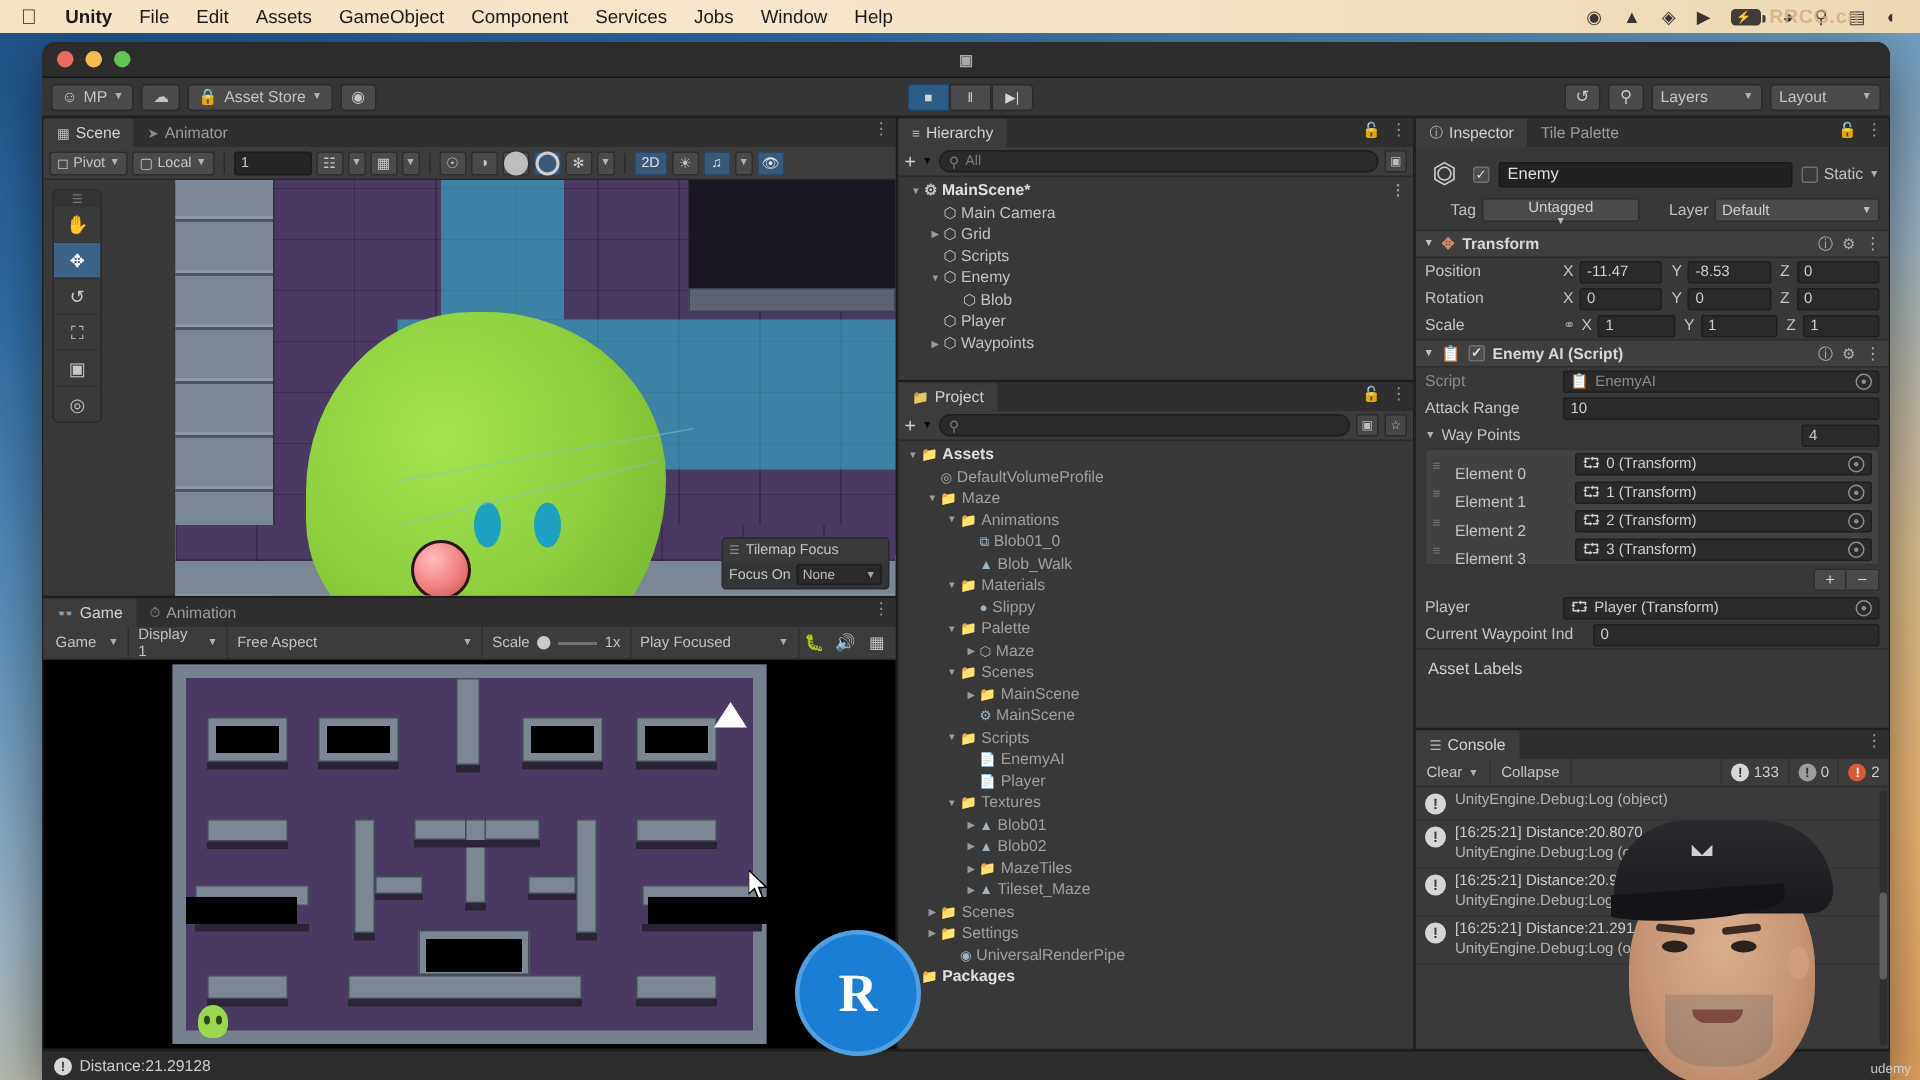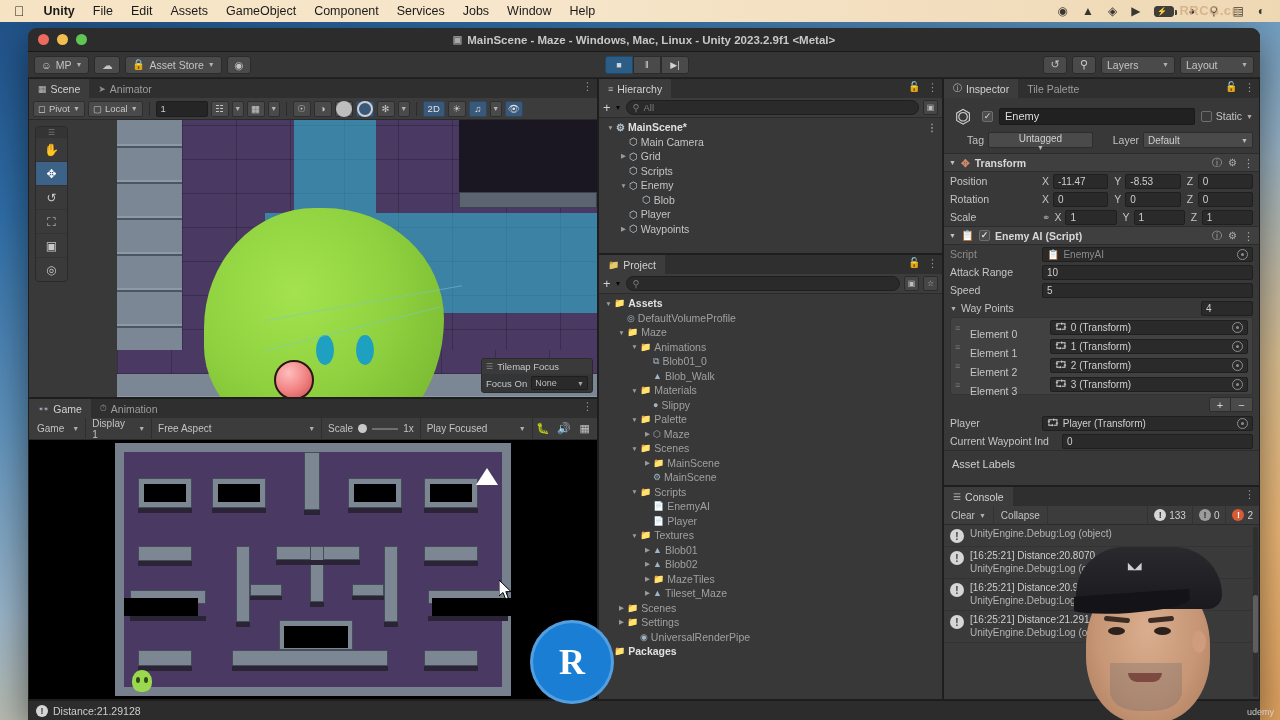--- a/index.html
+++ b/index.html
@@ -352,21 +352,20 @@
   <div class="unity">
 
     <div class="titlebar">
       <div class="traffic">
         <div class="dot r"></div>
         <div class="dot y"></div>
         <div class="dot g"></div>
       </div>
       <div class="title">
         <span class="ticon">▣</span>
-        <span>MainScene - Maze - Windows, Mac, Linux - Unity 2023.2.9f1 &lt;Metal&gt;</span>
       </div>
     </div>
 
     <div class="toolbar">
       <div class="tbtn">
         <span>☺</span>
         <span>MP</span>
         <span class="caret">▼</span>
       </div>
       <div class="tbtn sq" style="width:26px;justify-content:center;padding:0;">
@@ -1008,24 +1007,20 @@
                 <span class="tgt">
                     <i></i>
                   </span>
               </span>
             </div>
 
             <div id="script-fields">
                 <div class="frow">
                   <span class="flabel">Attack Range</span>
                   <span class="wfield">10</span>
-                </div>
-                <div class="frow">
-                  <span class="flabel">Speed</span>
-                  <span class="wfield">5</span>
                 </div>
               </div>
 
             <div class="frow">
               <span class="flabel" style="display:flex;align-items:center;gap:4px;">
                 <span class="caret">▼</span>
                 <span>Way Points</span>
               </span>
               <span style="flex:1;"></span>
               <span class="wfield" style="max-width:52px;flex:0 0 52px;">4</span>

